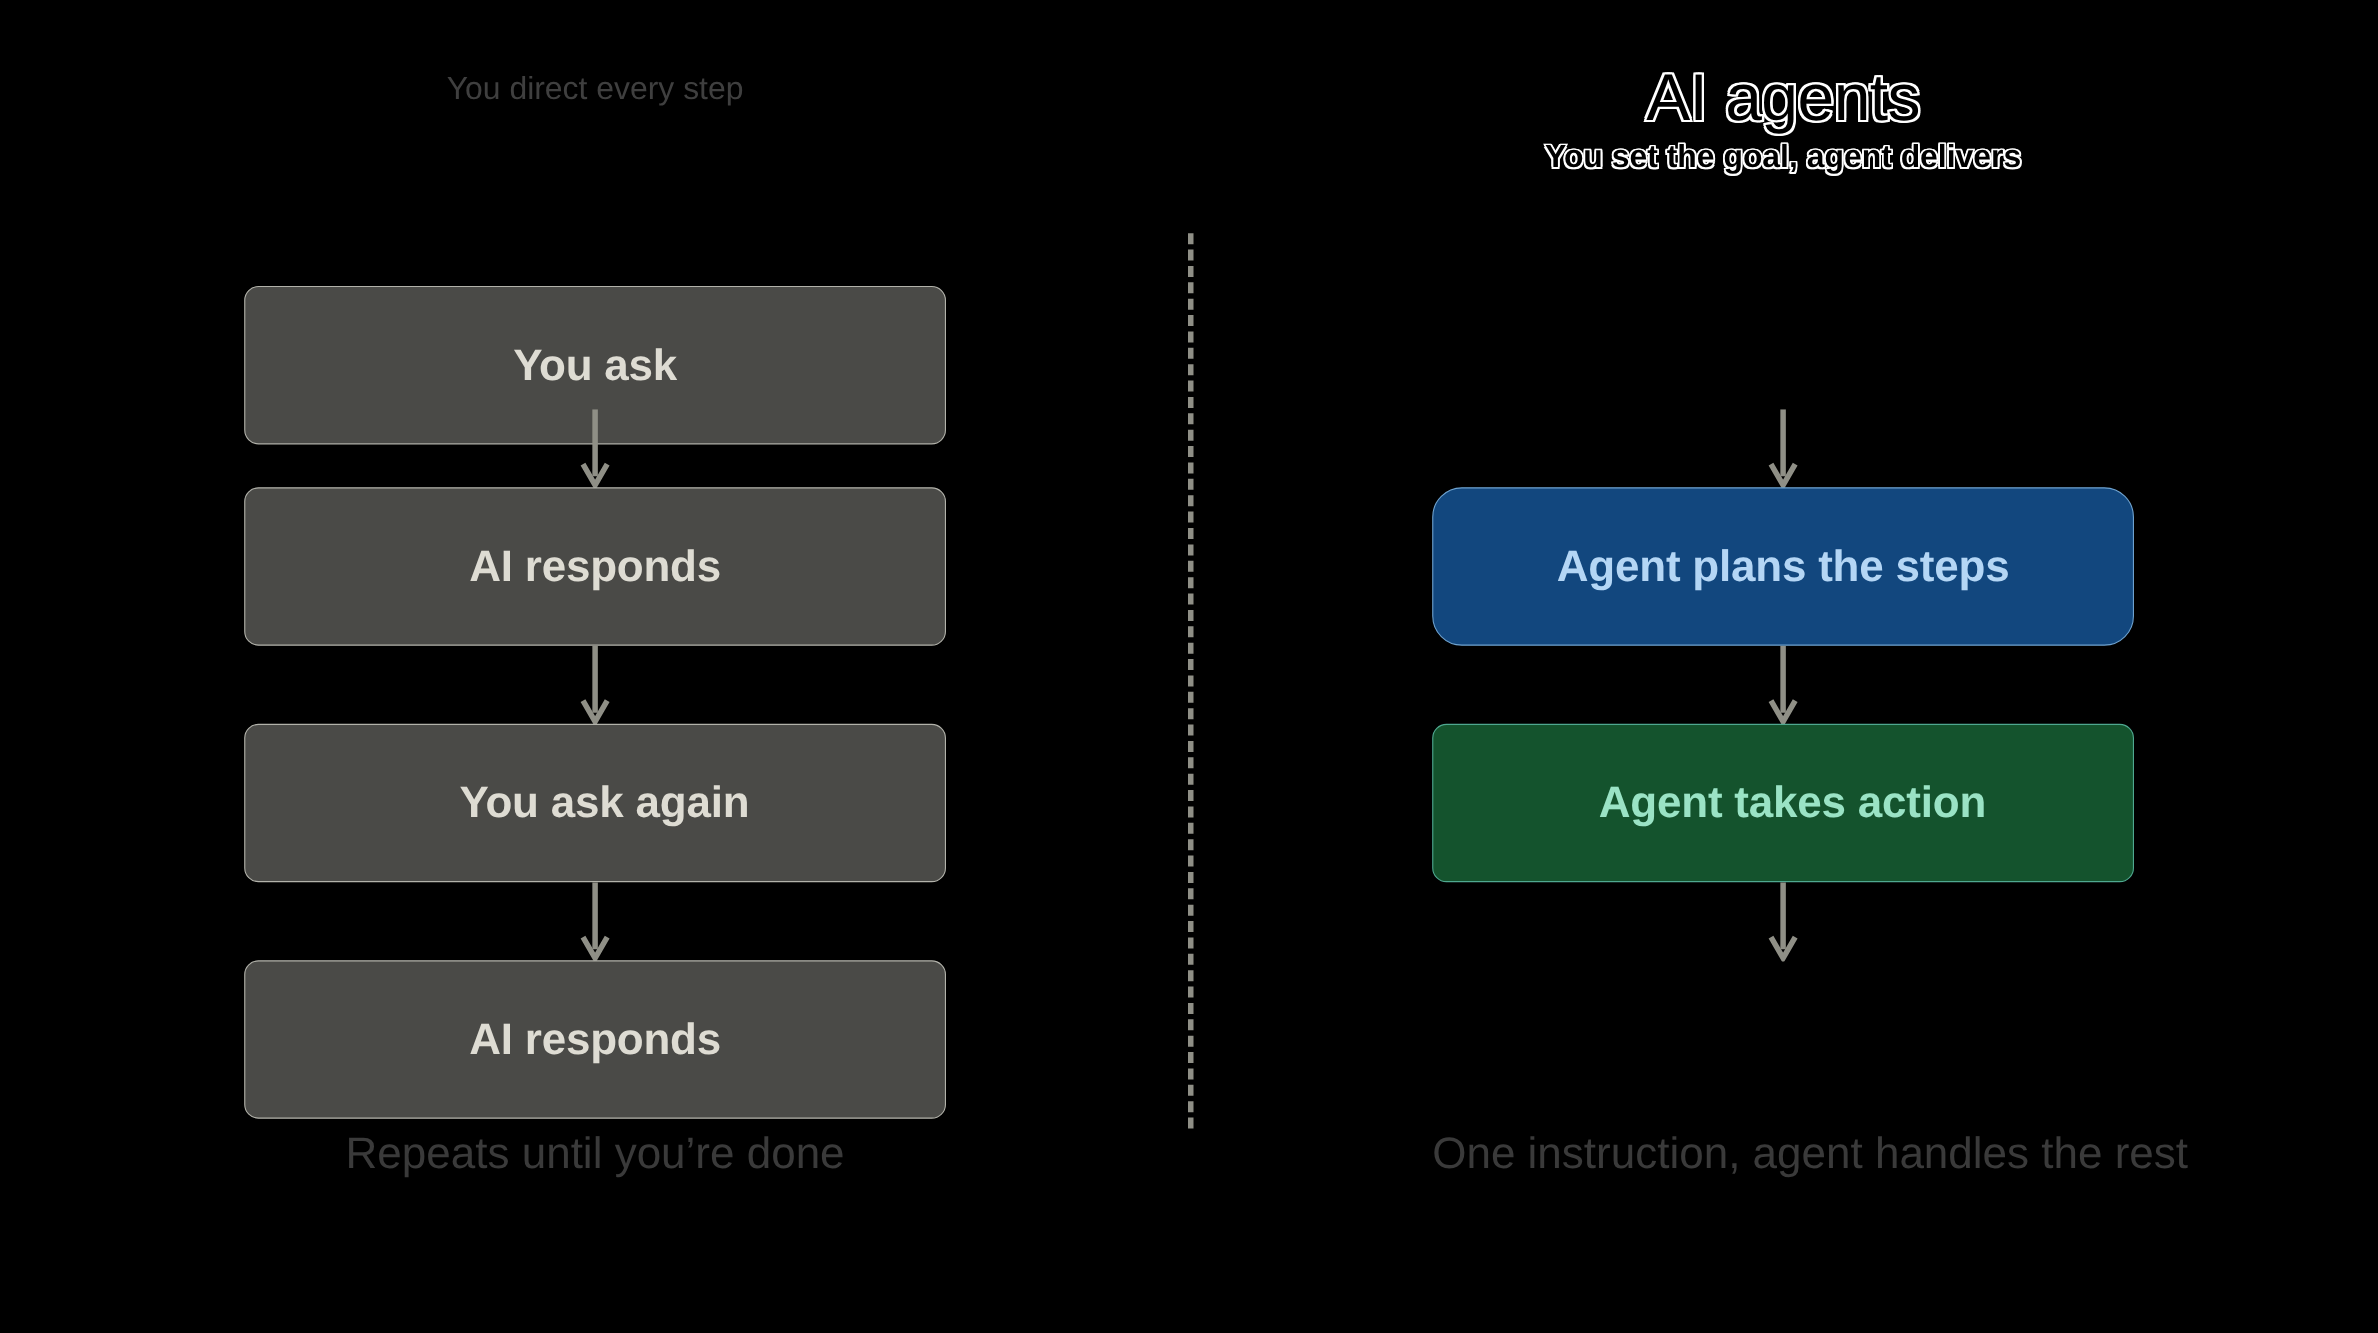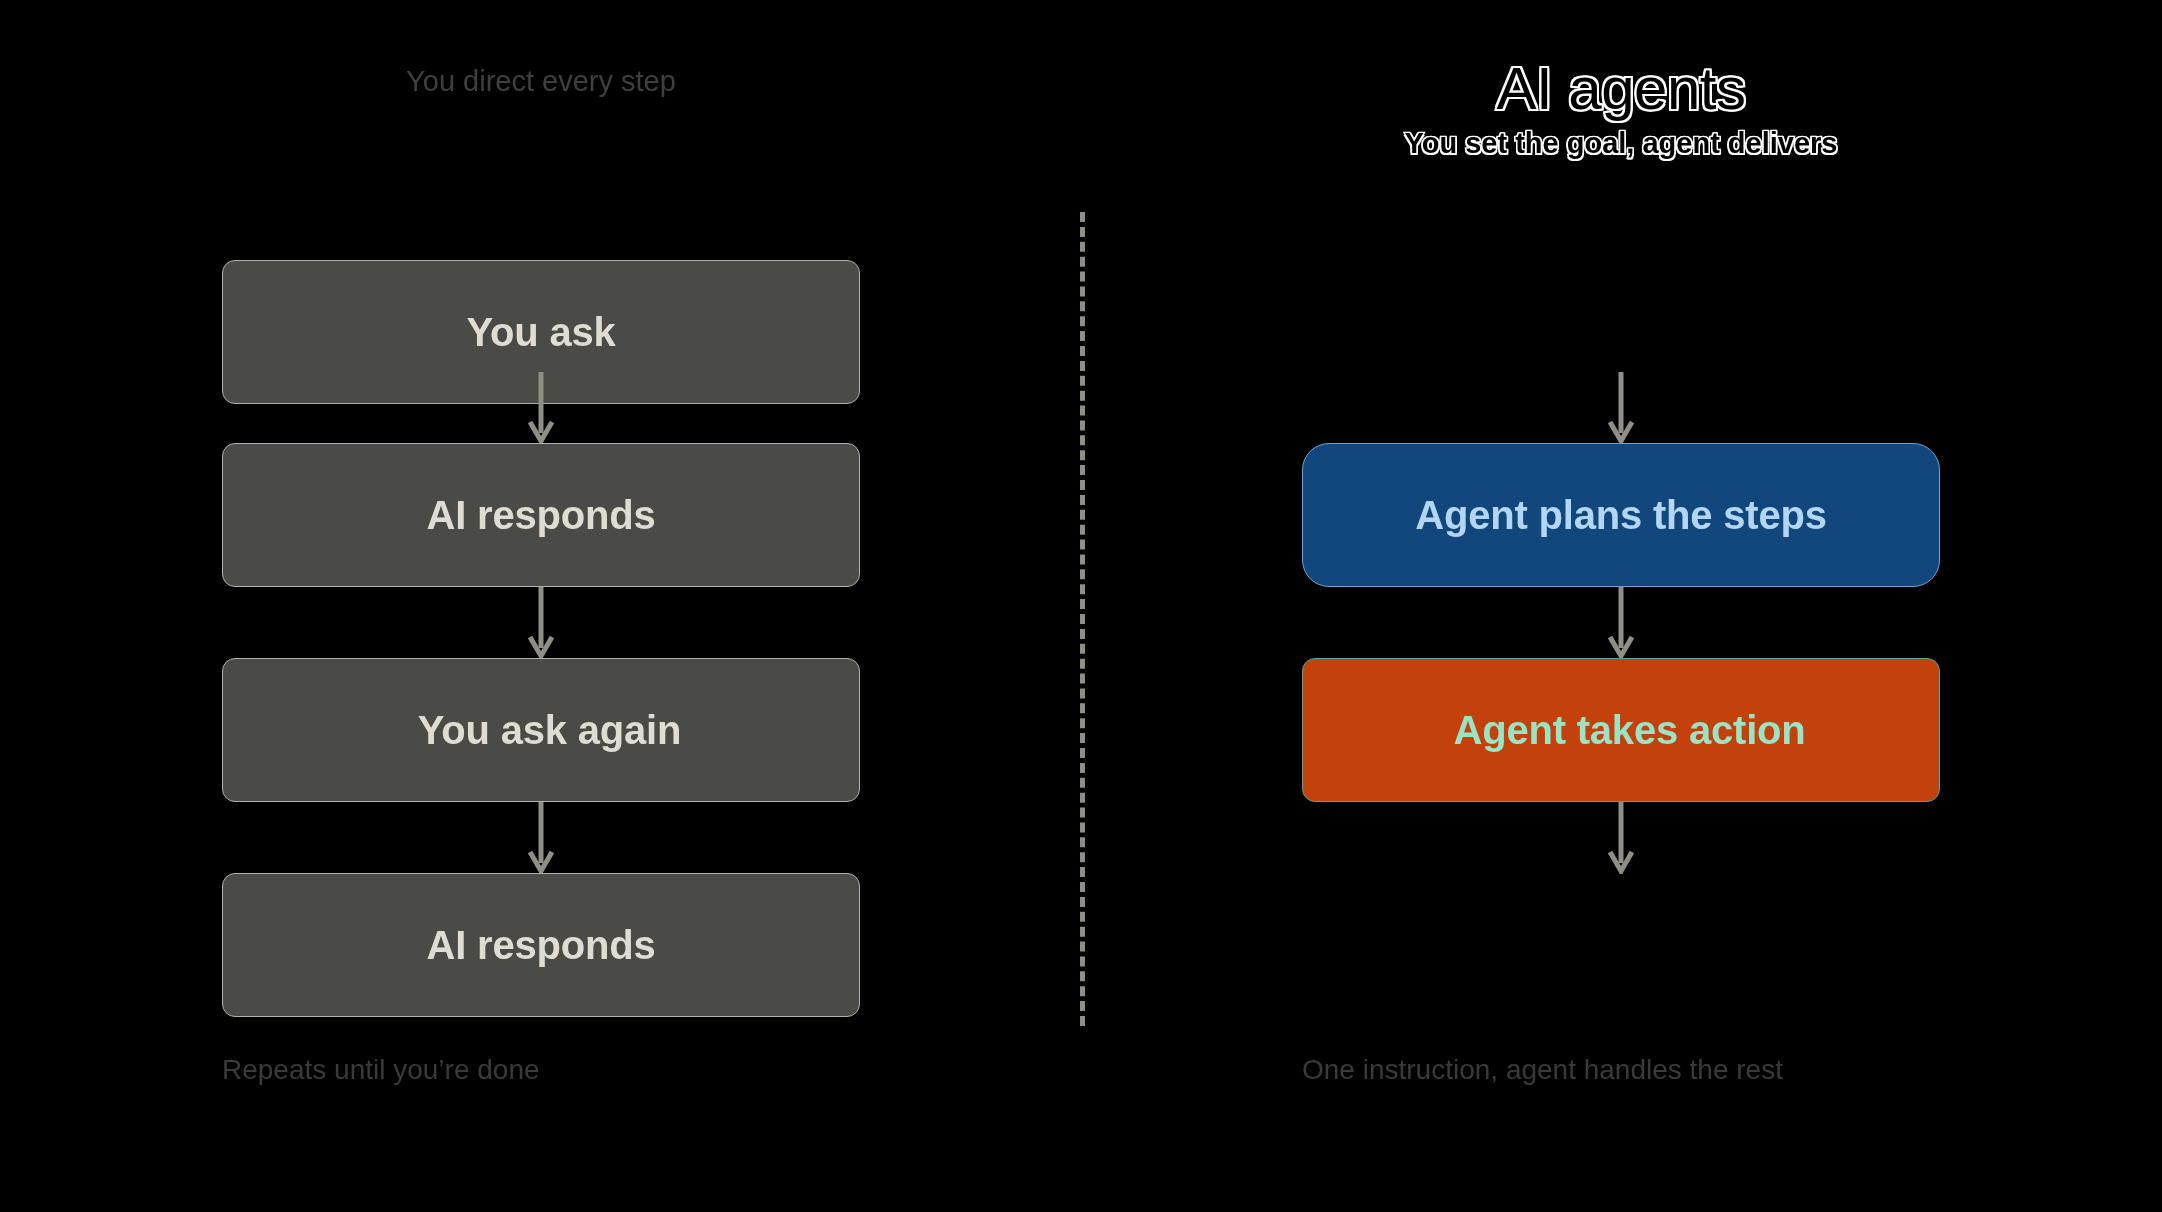--- a/index.html
+++ b/index.html
@@ -113,21 +113,21 @@
   .node.n2 { top: 658px; padding-left: 17px; }
   .node.n3 { top: 873px; }
 
   
   .node.grey   { background: #4a4a47; border-color: #b2b2aa; }
   .node.grey   .node-label { color: #dedcd3; }
   .node.purple { background: #433a9e; border-color: #8a82cf; }
   .node.purple .node-label { color: #c3b5f5; }
   .node.blue   { background: #12477e; border-color: #6ea2cf; border-radius: 27px; }
   .node.blue   .node-label { color: #b4d6f5; }
-  .node.green  { background: #c2410c; border-color: #4fa890; }
+  .node.green  { background: #14532d; border-color: #4fa890; }
   .node.green  .node-label { color: #9ae3c5; }
 
   
   .arrow {
     position: absolute;
     left: 304px;        
     width: 30px;
     height: 72px;
   }
   .arrow.a0 { top: 372px; }
@@ -144,23 +144,23 @@
     width: 0;
     height: 814px;
     border-left: 5px dashed #8f8f86;
   }
 
   
   .col-caption {
     position: absolute;
     left: 0;
     width: 638px;
-    text-align: left;
-    top: 1056px;
-    font-size: 28px;
+    text-align: center;
+    top: 1029px;
+    font-size: 40px;
     font-weight: normal;
     color: #3a3a3a;
     white-space: nowrap;
     line-height: 1;
   }
 </style>
 </head>
 <body>
 
 <div class="canvas">

